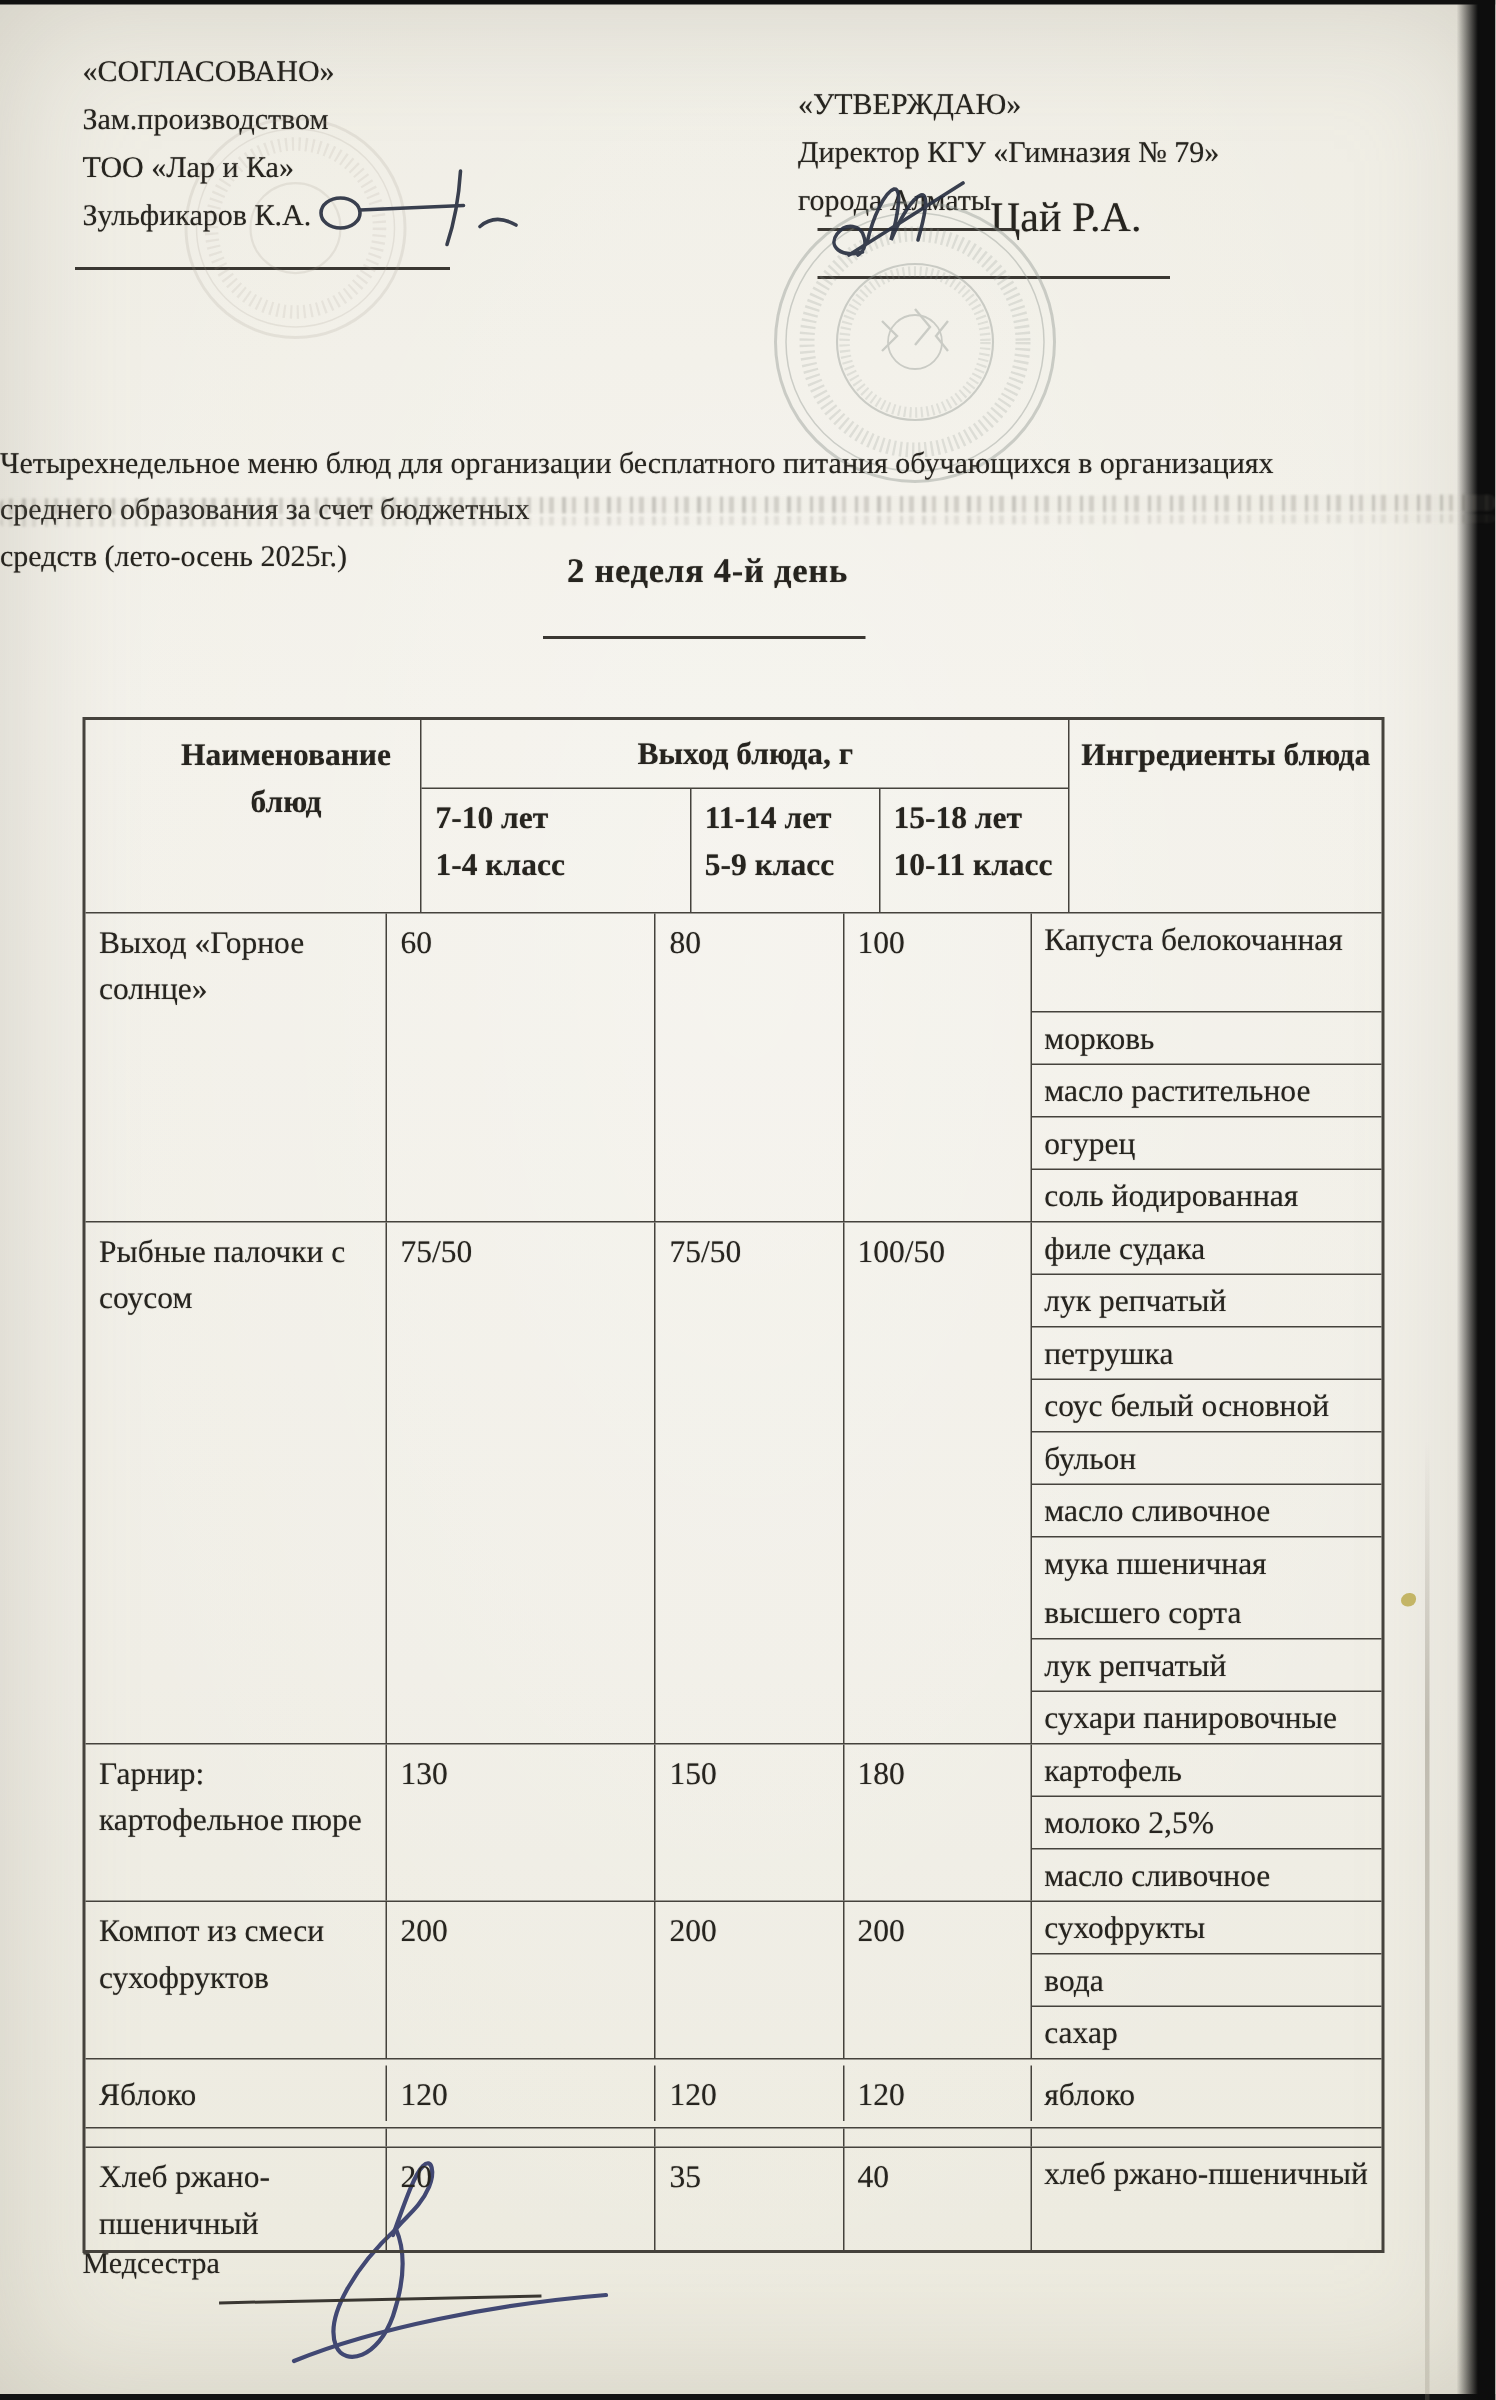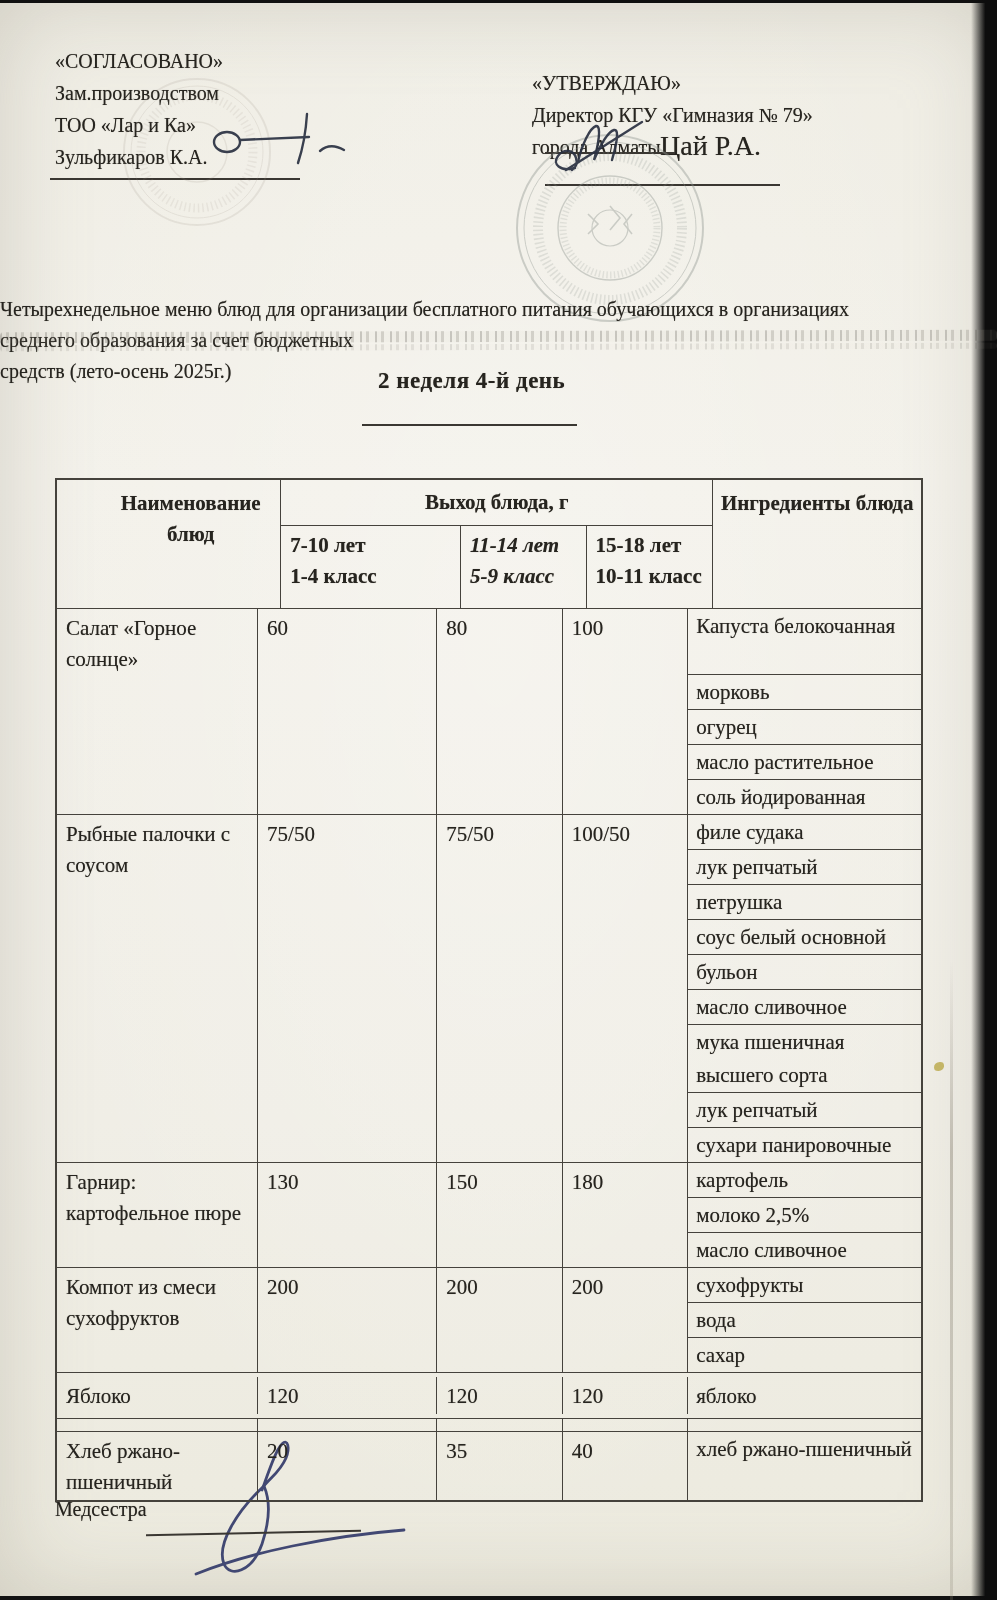--- a/index.html
+++ b/index.html
@@ -22,21 +22,21 @@
   .edge-top{position:absolute;left:0;top:0;width:100%;height:3px;background:#101010;}
   .edge-bottom{position:absolute;left:0;bottom:0;width:100%;height:4px;background:#121212;}
   .edge-right{position:absolute;top:0;right:0;width:26px;height:100%;
     background:linear-gradient(90deg, rgba(15,15,15,0), #0d0d0d 55%);}
   .crease{position:absolute; top:960px; right:44px; width:3px; height:640px;
     background:linear-gradient(180deg, rgba(140,134,118,0), rgba(140,134,118,.45) 30%, rgba(140,134,118,.25));}
   .speck{position:absolute; left:934px; top:1062px; width:10px; height:9px; border-radius:60% 40% 55% 45%;
     background:#b5a33c; opacity:.75;}
 
   
-  .appr{position:absolute; font-size:20px; line-height:32px;margin-top:13px;}
+  .appr{position:absolute; font-size:20px; line-height:32px;}
   .appr-left{left:55px; top:32px;}
   .appr-right{left:532px; top:54px;}
   .sig-line{position:absolute; border-bottom:2px solid #3a3732;}
   .line-left-main{left:50px; top:178px; width:250px;}
   .line-right-sig{left:545px; top:152px; width:130px;}
   .line-right-main{left:545px; top:184px; width:235px;}
   .name-cay{position:absolute; left:660px; top:130px; font-size:28px;}
 
   
   .doc-title{position:absolute; left:0; top:246px; width:970px; text-align:left; font-size:20px; line-height:31px;margin-top:48px;}
@@ -62,21 +62,21 @@
   .c-v2{width:126px; border-right:1.7px solid var(--border);}
   .c-v3{width:126px; border-right:1.7px solid var(--border);}
   .c-ing{width:234px; padding:0;}
   .thead{font-weight:bold;}
   .thead .c-name{display:flex; align-items:flex-start; justify-content:center; text-align:center; padding-top:8px;}
   .vy-group{width:432px; border-right:1.7px solid var(--border); display:flex; flex-direction:column;}
   .vy-title{height:46px; border-bottom:1.7px solid var(--border); text-align:center; line-height:44px;}
   .vy-sub{display:flex; flex:1;}
   .vy-sub .cell{height:82px; line-height:31px; padding-top:4px;}
   .vy-sub .c-v1{border-right:1.7px solid var(--border);}
-  .vy-sub .c-v2{border-right:1.7px solid var(--border);font-style:italic;}
+  .vy-sub .c-v2{border-right:1.7px solid var(--border);}
   .vy-sub .c-v3{border-right:none;}
   .thead .c-ing{padding:8px 6px 0 6px; text-align:center;}
   .ing{min-height:33px; line-height:33px; padding:1px 8px 0 8px; border-bottom:1.6px solid var(--border);}
   .ing:last-child{border-bottom:none;}
   .ing.h2{min-height:66px;}
   .row-apple{min-height:46px;align-items:center;}
   .row-spacer{height:13px;}
   .row-spacer .cell{padding:0;}
 
   
@@ -182,29 +182,29 @@
           <div class="cell c-v3">
             <div>15-18 лет</div>
             <div>10-11 класс</div>
           </div>
         </div>
       </div>
       <div class="cell c-ing">Ингредиенты блюда</div>
     </div>
 
     <div class="trow">
-      <div class="cell c-name">Салат «Горное солнце»</div>
+      <div class="cell c-name">Выход «Горное солнце»</div>
       <div class="cell c-v1">60</div>
       <div class="cell c-v2">80</div>
       <div class="cell c-v3">100</div>
       <div class="c-ing">
         <div class="ing h2">Капуста белокочанная</div>
         <div class="ing">морковь</div>
+        <div class="ing">масло растительное</div>
         <div class="ing">огурец</div>
-        <div class="ing">масло растительное</div>
         <div class="ing">соль йодированная</div>
       </div>
     </div>
 
     <div class="trow">
       <div class="cell c-name">Рыбные палочки с соусом</div>
       <div class="cell c-v1">75/50</div>
       <div class="cell c-v2">75/50</div>
       <div class="cell c-v3">100/50</div>
       <div class="c-ing">

